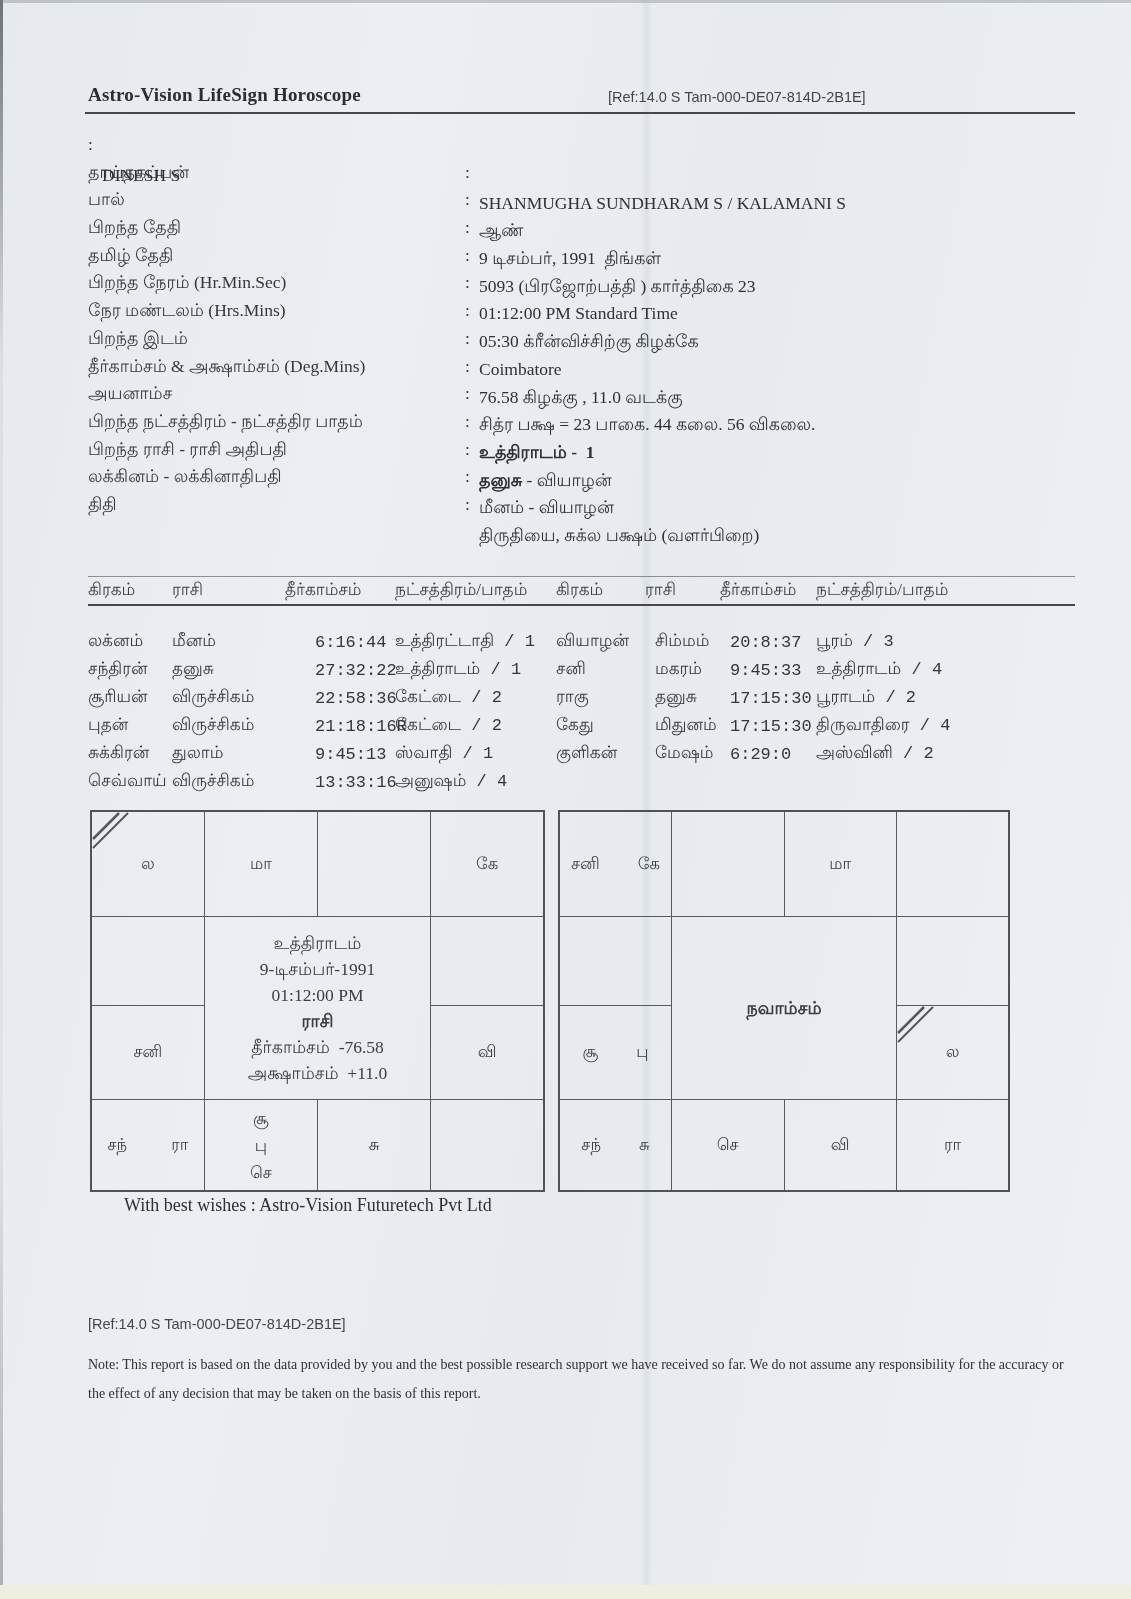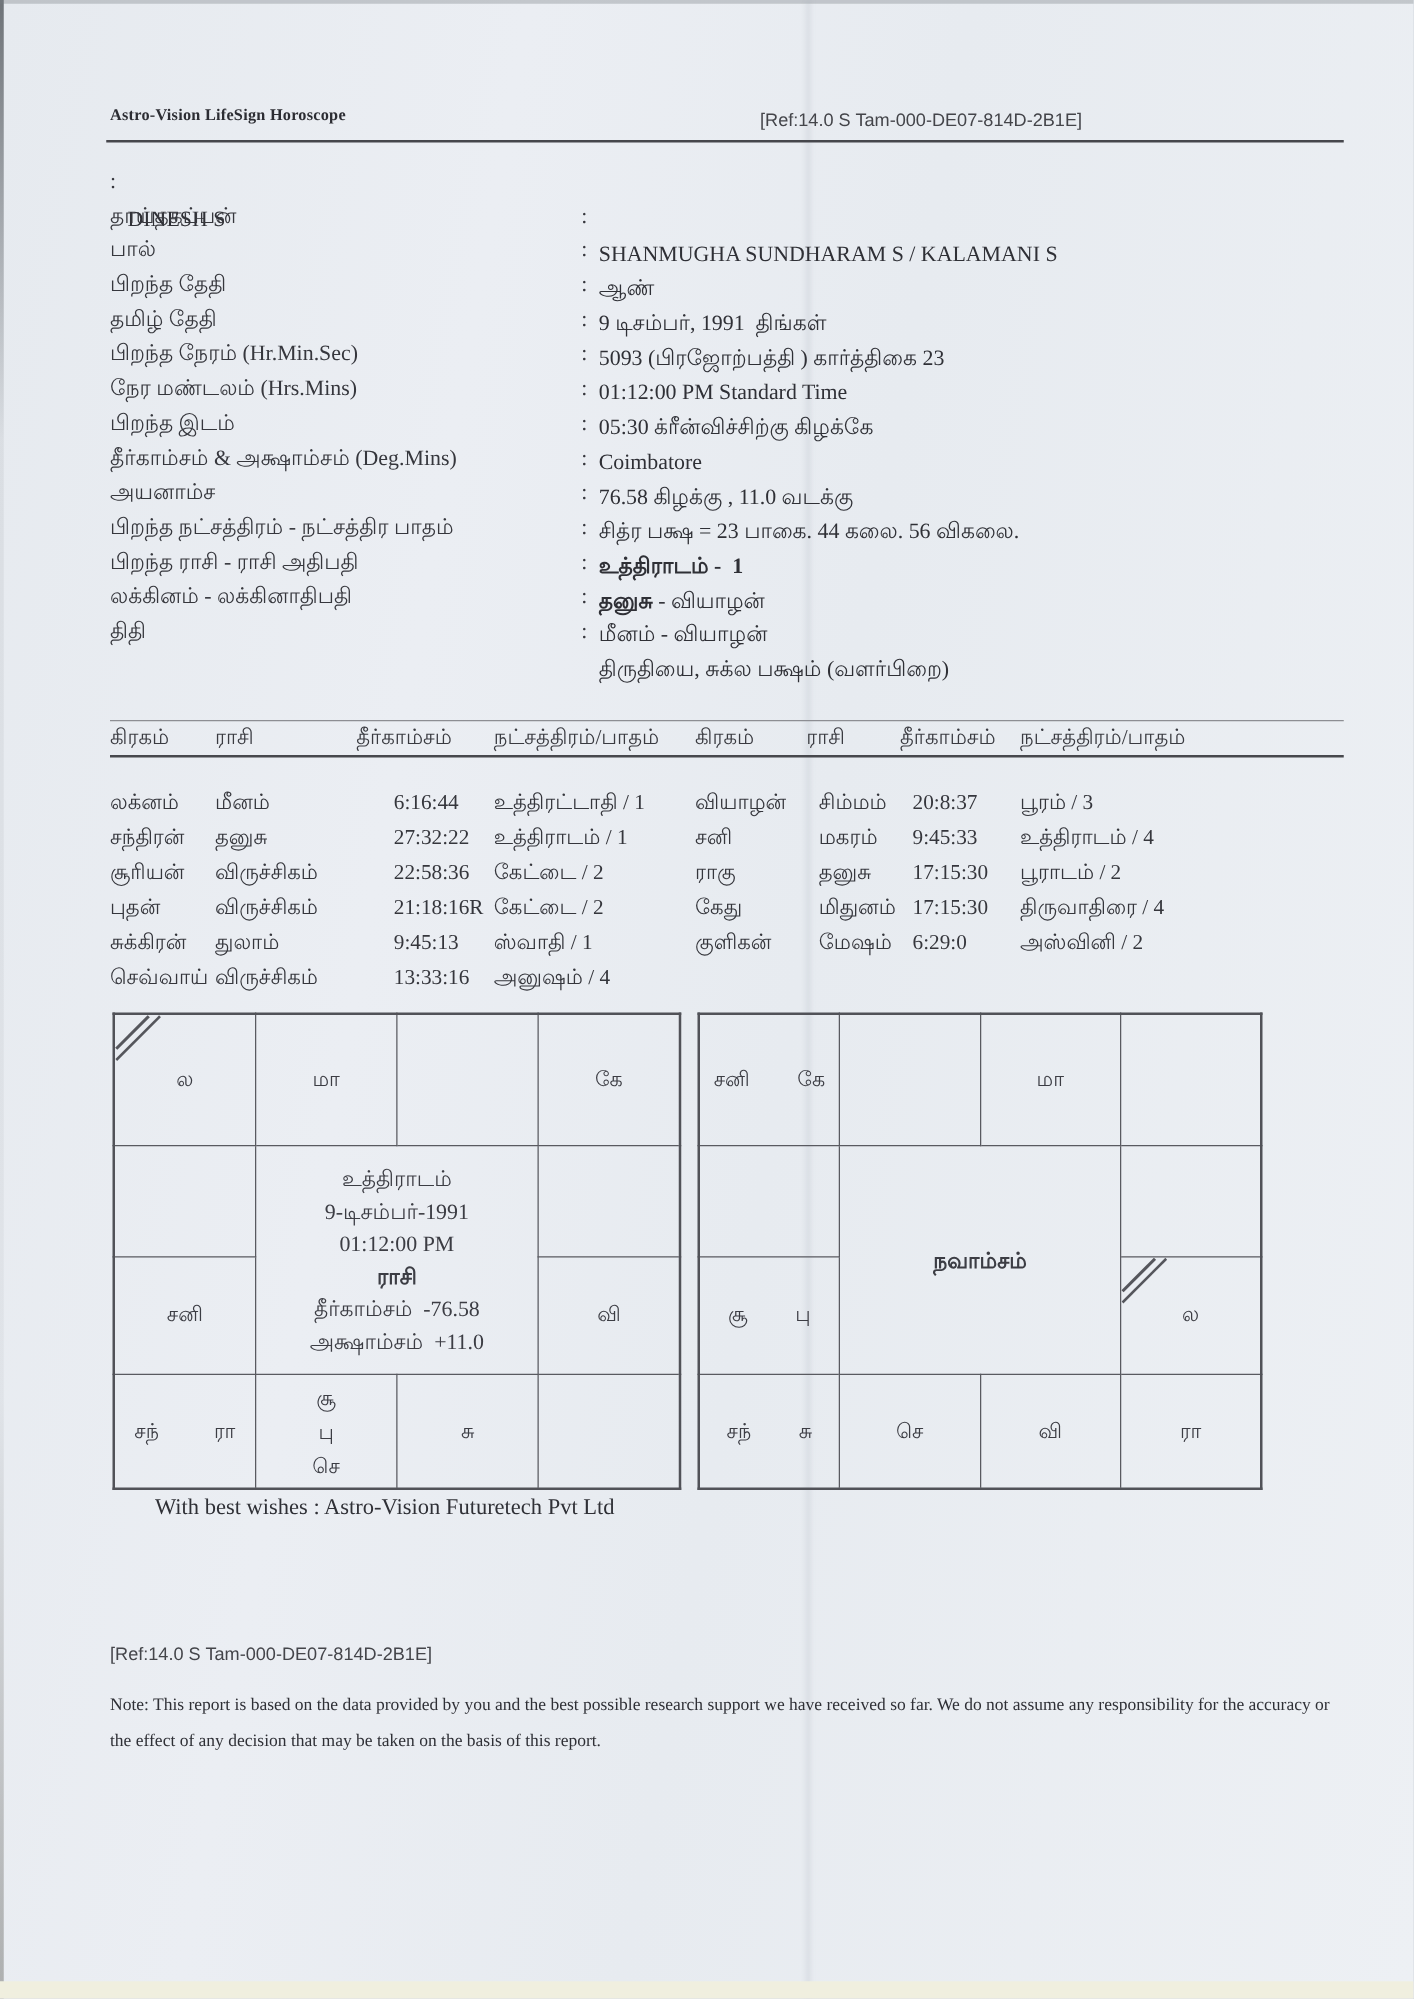--- a/index.html
+++ b/index.html
@@ -12,21 +12,21 @@
     color:#303136;
     overflow:hidden;
   }
   .edge-left{position:absolute;left:0;top:0;width:3px;height:100%;
     background:linear-gradient(180deg,rgba(70,75,80,.75),rgba(70,75,80,.08) 22%,rgba(70,75,80,.05) 70%,rgba(100,100,95,.45));}
   .edge-top{position:absolute;left:0;top:0;height:3px;width:100%;background:rgba(120,126,132,.35);}
   .edge-bottom{position:absolute;left:0;bottom:0;height:14px;width:100%;background:#f0efdf;}
   .fold{position:absolute;top:0;left:645px;width:3px;height:100%;background:rgba(160,168,178,.28);filter:blur(2px);}
 
   
-  .hdr-title{position:absolute;left:88px;top:84px;font-size:13px;font-weight:bold;color:#2c2d33;letter-spacing:.2px;}
+  .hdr-title{position:absolute;left:88px;top:84px;font-size:19px;font-weight:bold;color:#2c2d33;letter-spacing:.2px;}
   .hdr-ref{position:absolute;left:608px;top:89px;font-family:"Liberation Sans","DejaVu Sans",sans-serif;font-size:14.5px;color:#44454a;}
   .hdr-rule{position:absolute;left:85px;top:112px;width:990px;height:2px;background:#46474c;}
 
   
   .info{position:absolute;left:88px;top:131px;width:990px;font-size:17.5px;line-height:27.7px;}
   .irow{display:flex;height:27.7px;white-space:pre;}
   .ilabel{width:377px;flex:0 0 377px;color:#36373d;}
   .icolon{width:14px;flex:0 0 14px;color:#36373d;}
   .ivalue{color:#2f3036;margin-top:31px;}
   .v-bold{font-weight:bold;}
@@ -34,21 +34,21 @@
   
   .sec-h{position:absolute;left:88px;top:528px;font-size:17.5px;color:#2f3036;}
   .sec-h .bold{font-weight:bold;}
 
   
   .ptable{position:absolute;left:88px;top:576px;width:987px;font-size:17px;color:#35363c;}
   .rule-thin{height:1px;background:#8d8e93;width:100%;}
   .rule-thick{height:2px;background:#47484d;width:100%;}
   .prow{display:grid;grid-template-columns:84px 113px 110px 161px 89px 75px 96px 259px;align-items:center;height:28px;white-space:nowrap;}
   .phead{height:27px;color:#3a3b41;}
-  .pbody{margin-top:22px;}
+  .pbody{margin-top:22px;font-family:Liberation Mono, monospace;}
   .indent-a{padding-left:30px;}
   .indent-b{padding-left:10px;}
 
   
   table.chart{position:absolute;border-collapse:collapse;table-layout:fixed;background:transparent;
     border:2px solid #515258;font-size:16.5px;color:#3c3d44;}
   table.chart td{border:1px solid #595a60;text-align:center;vertical-align:middle;padding:0;}
   .rasi{left:90px;top:810px;width:455px;height:375px;}
   .nava{left:558px;top:810px;width:452px;height:375px;}
   .ch-r1 td{height:104px;}

